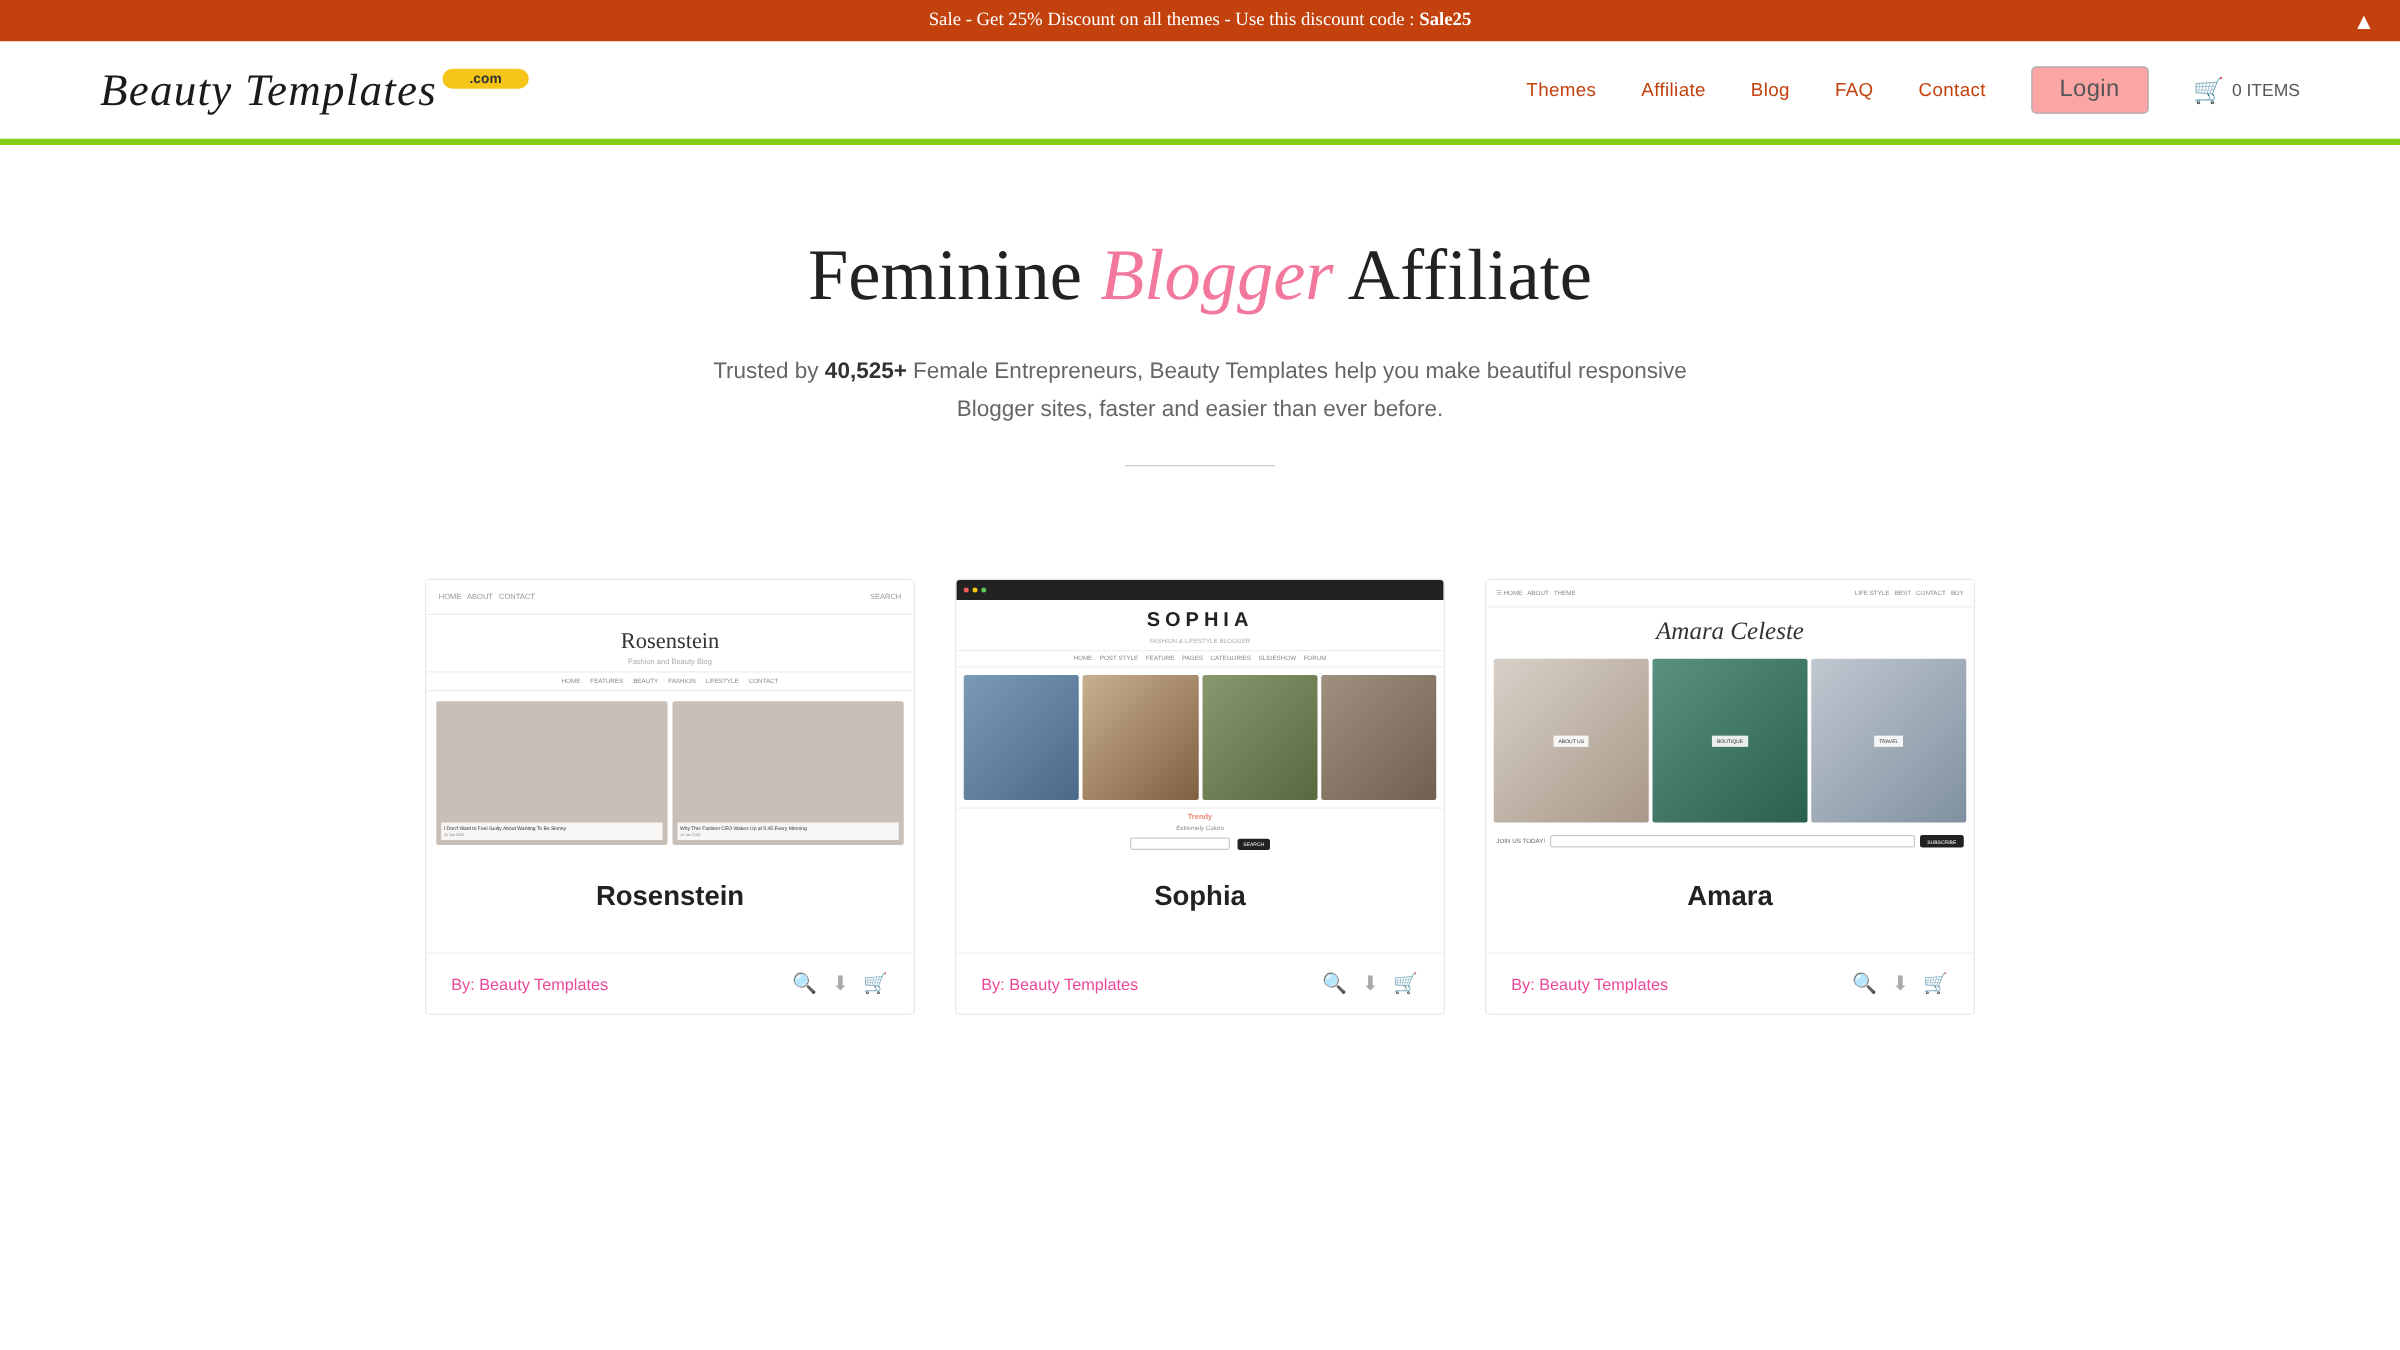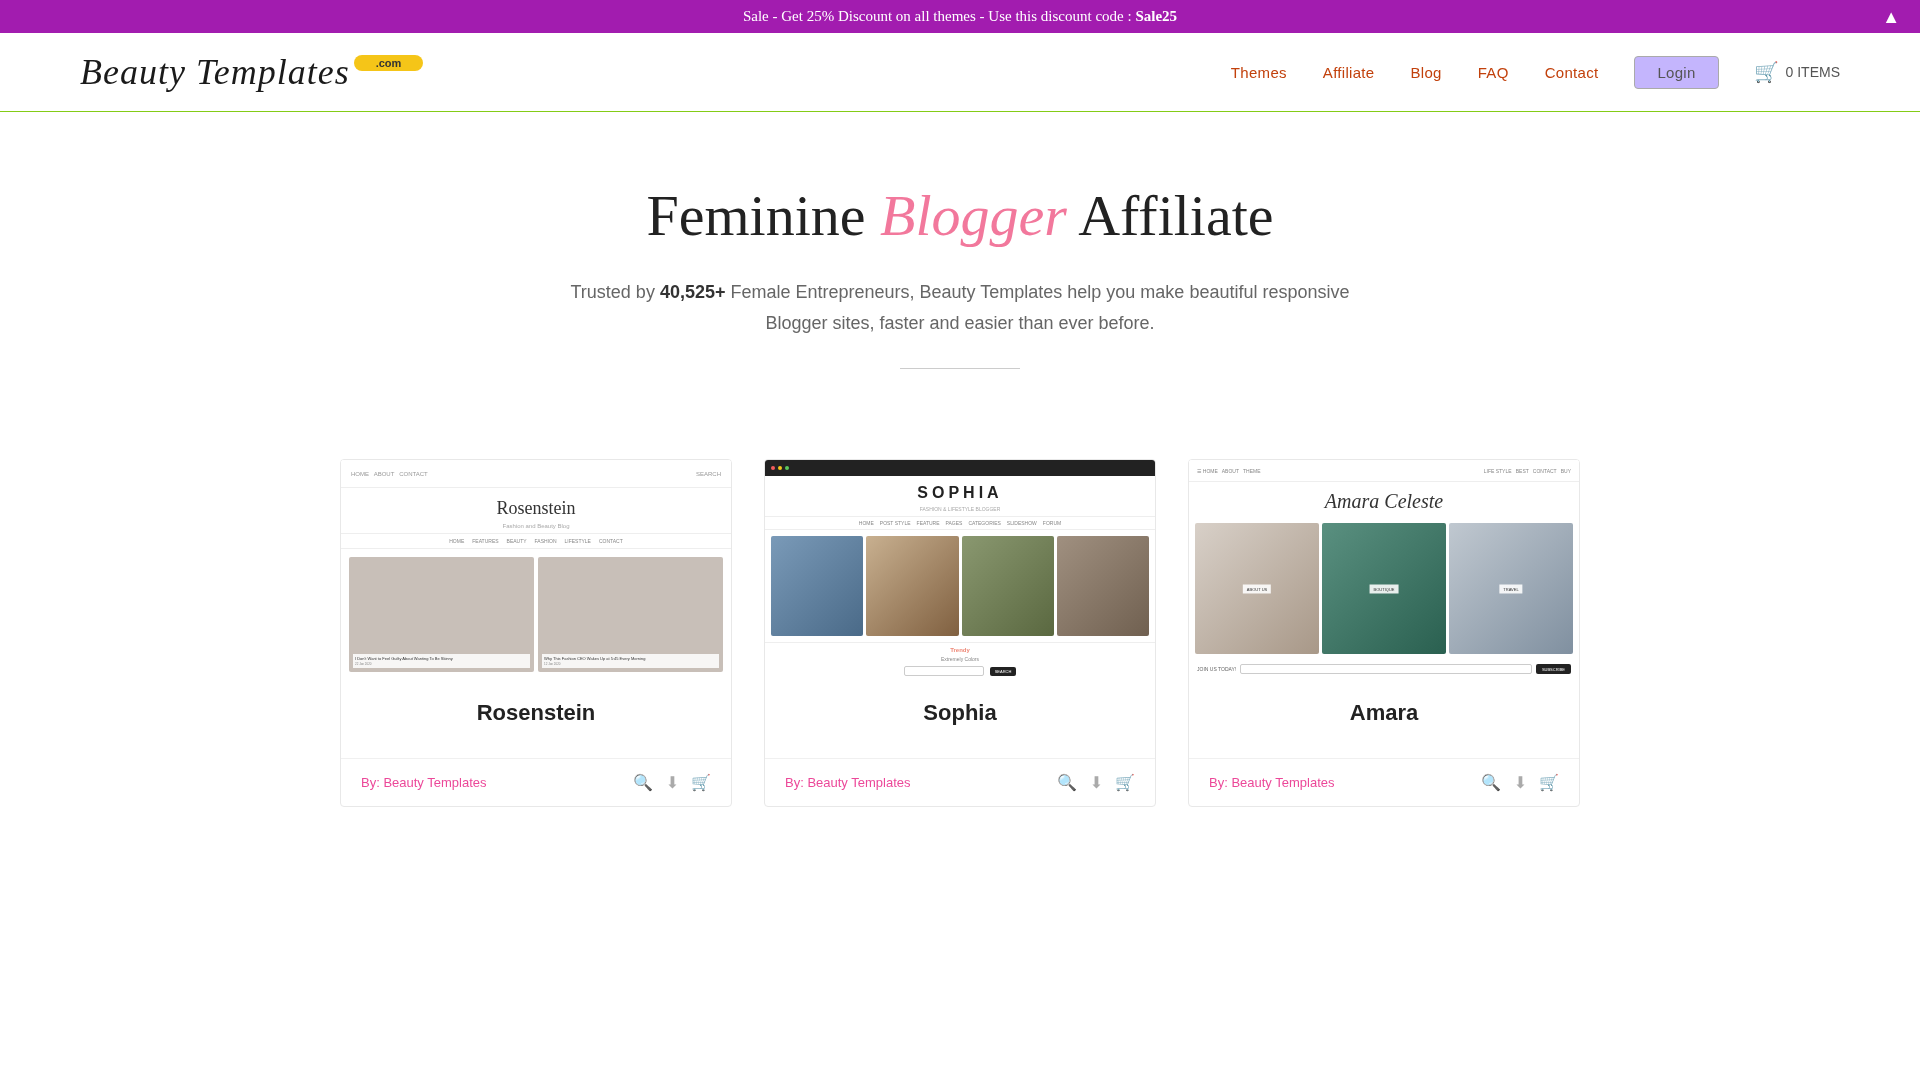--- a/index.html
+++ b/index.html
@@ -1,20 +1,20 @@
 <!DOCTYPE html>
 <html><head>
   <meta charset="utf-8">
   <style>
     * { box-sizing: border-box; margin: 0; padding: 0; }
     body { font-family: 'Georgia', serif; background: #fff; color: #333; overflow-x: hidden; }
 
     
     .announcement-bar {
-      background: #a21caf;
+      background: #c2410c;
       color: #fff;
       text-align: center;
       padding: 8px 40px;
       font-size: 15px;
       position: relative;
       display: flex;
       align-items: center;
       justify-content: center;
     }
     .announcement-bar .close-btn {
@@ -33,21 +33,21 @@
       font-weight: bold;
     }
 
     
     header {
       display: flex;
       align-items: center;
       justify-content: space-between;
       padding: 18px 80px;
       background: #fff;
-      border-bottom: 1px solid #84cc16;
+      border-bottom: 5px solid #84cc16;
     }
     .logo-area {
       display: flex;
       align-items: center;
       cursor: pointer;
     }
     .logo-text {
       font-family: 'Brush Script MT', cursive;
       font-size: 36px;
       color: #1a1a1a;
@@ -77,24 +77,24 @@
       font-size: 15px;
       font-family: Arial, sans-serif;
       font-weight: 400;
       letter-spacing: 0.3px;
     }
     .login-btn {
       border: 1.5px solid #aaa;
       border-radius: 4px;
       padding: 7px 22px;
       color: #555;
-      font-size: 15px;
+      font-size: 19px;
       font-family: Arial, sans-serif;
       cursor: pointer;
-      background: #c4b5fd;
+      background: #fca5a5;
       text-decoration: none;
     }
     .cart-area {
       display: flex;
       align-items: center;
       gap: 6px;
       cursor: pointer;
       color: #555;
       font-family: Arial, sans-serif;
       font-size: 14px;

